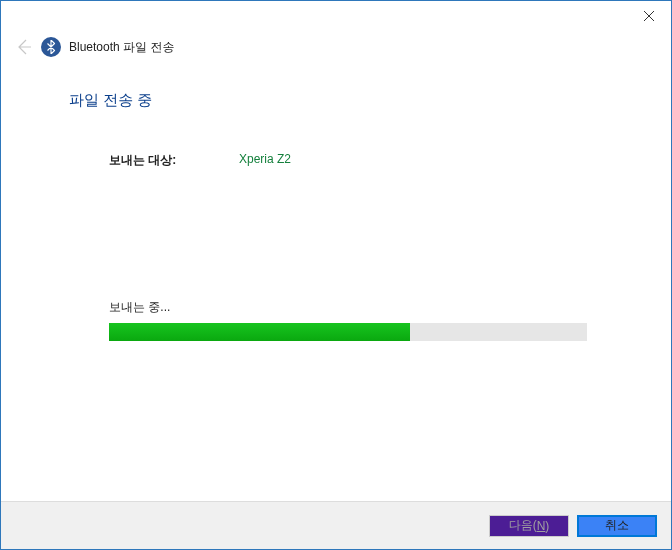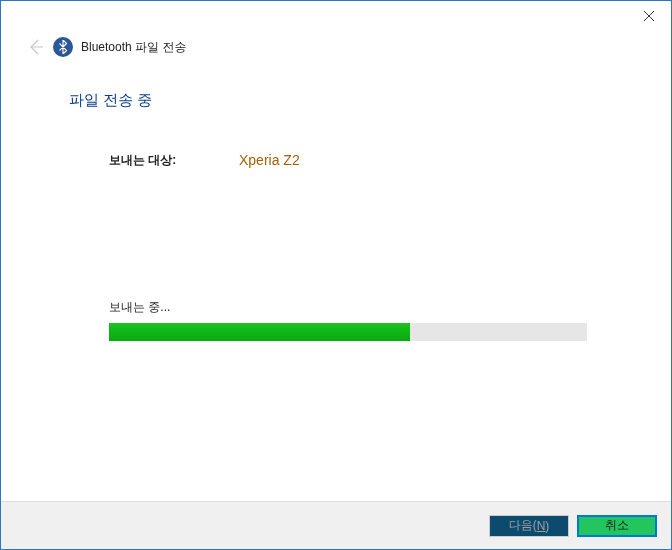--- a/index.html
+++ b/index.html
@@ -24,21 +24,21 @@
   display: flex;
   align-items: center;
   justify-content: center;
   cursor: pointer;
   font-size: 14px;
   color: #333;
 }
 .header-row {
   display: flex;
   align-items: center;
-  padding: 6px 14px 0 26px;
+  padding: 6px 14px 0 14px;
   gap: 8px;
 }
 .back-arrow {
   width: 18px;
   height: 18px;
   display: flex;
   align-items: center;
   justify-content: center;
   color: #bbb;
   font-size: 18px;
@@ -74,22 +74,22 @@
   display: flex;
   margin-bottom: 20px;
 }
 .info-label {
   width: 130px;
   font-size: 12px;
   color: #222;
   font-weight: bold;
 }
 .info-value {
-  font-size: 14px;
-  color: #a16207;
+  font-size: 12px;
+  color: #15803d;
 }
 .progress-area {
   margin-left: 40px;
   margin-right: 40px;
 }
 .progress-label {
   font-size: 12px;
   color: #222;
   margin-bottom: 7px;
 }
@@ -125,27 +125,27 @@
   font-family: inherit;
   background: #e1e1e1;
   border: 1px solid #adadad;
   cursor: pointer;
   display: flex;
   align-items: center;
   justify-content: center;
 }
 .btn.disabled {
   color: #a0a0a0;
-  background: #0c4a6e;
+  background: #4c1d95;
   border-color: #ccc;
   cursor: default;
 }
 .btn.primary {
   border: 2px solid #0078d7;
-  background: #22c55e;
+  background: #3b82f6;
   color: #222;
 }
 .underline { text-decoration: underline; }
 </style>
 </head>
 <body>
 
 <div class="titlebar">
   <div class="close-btn">
     <svg width="10" height="10" viewBox="0 0 10 10">

